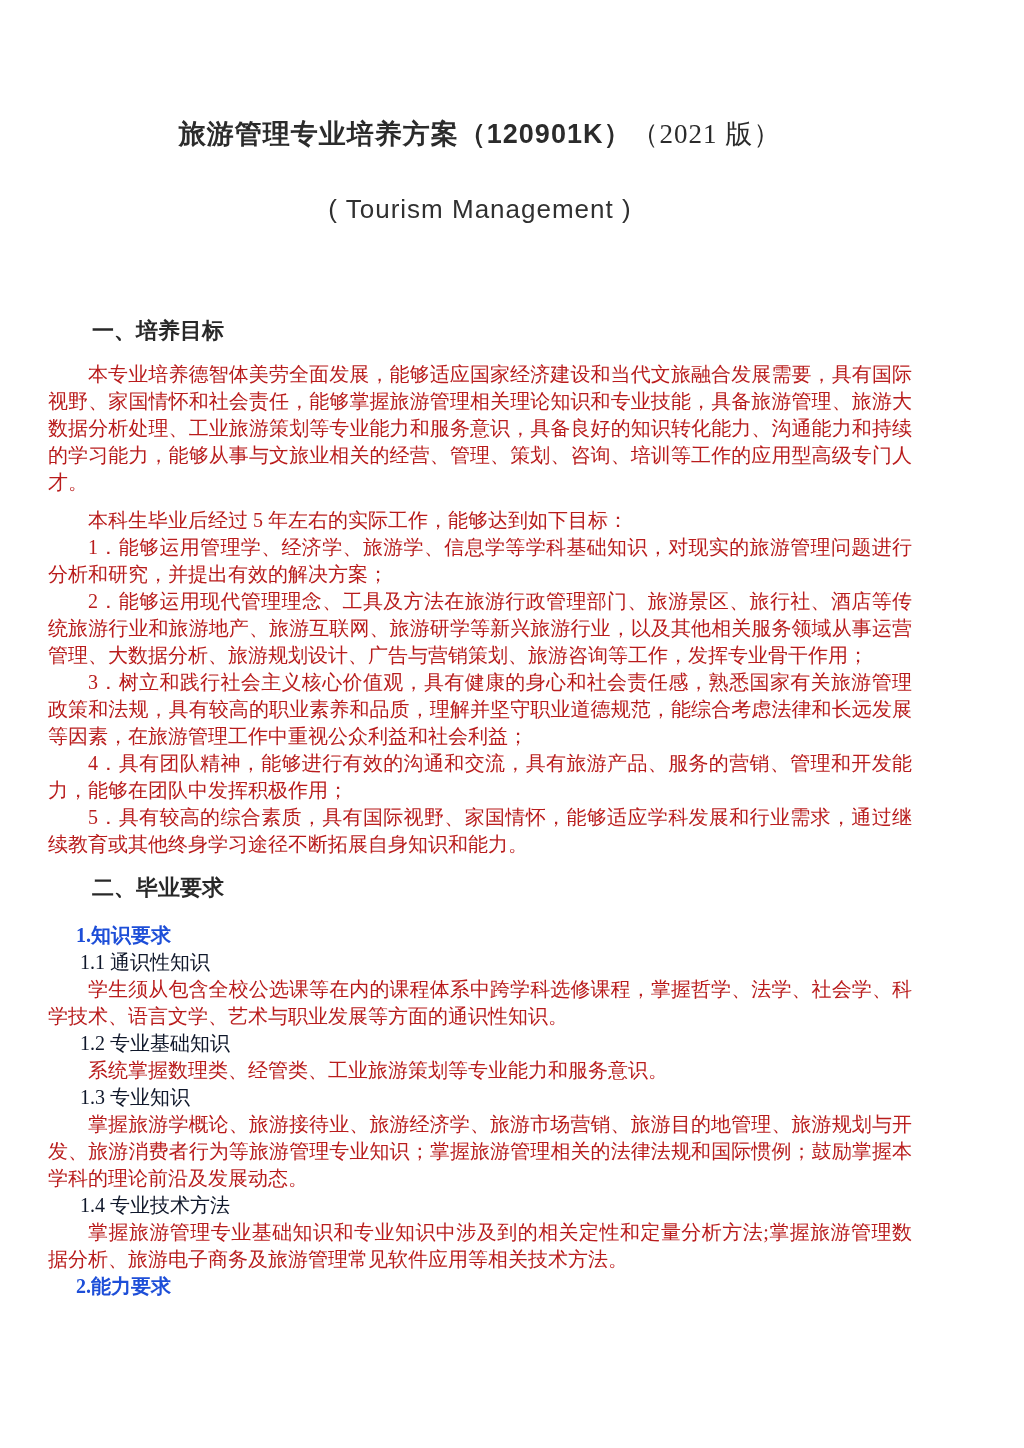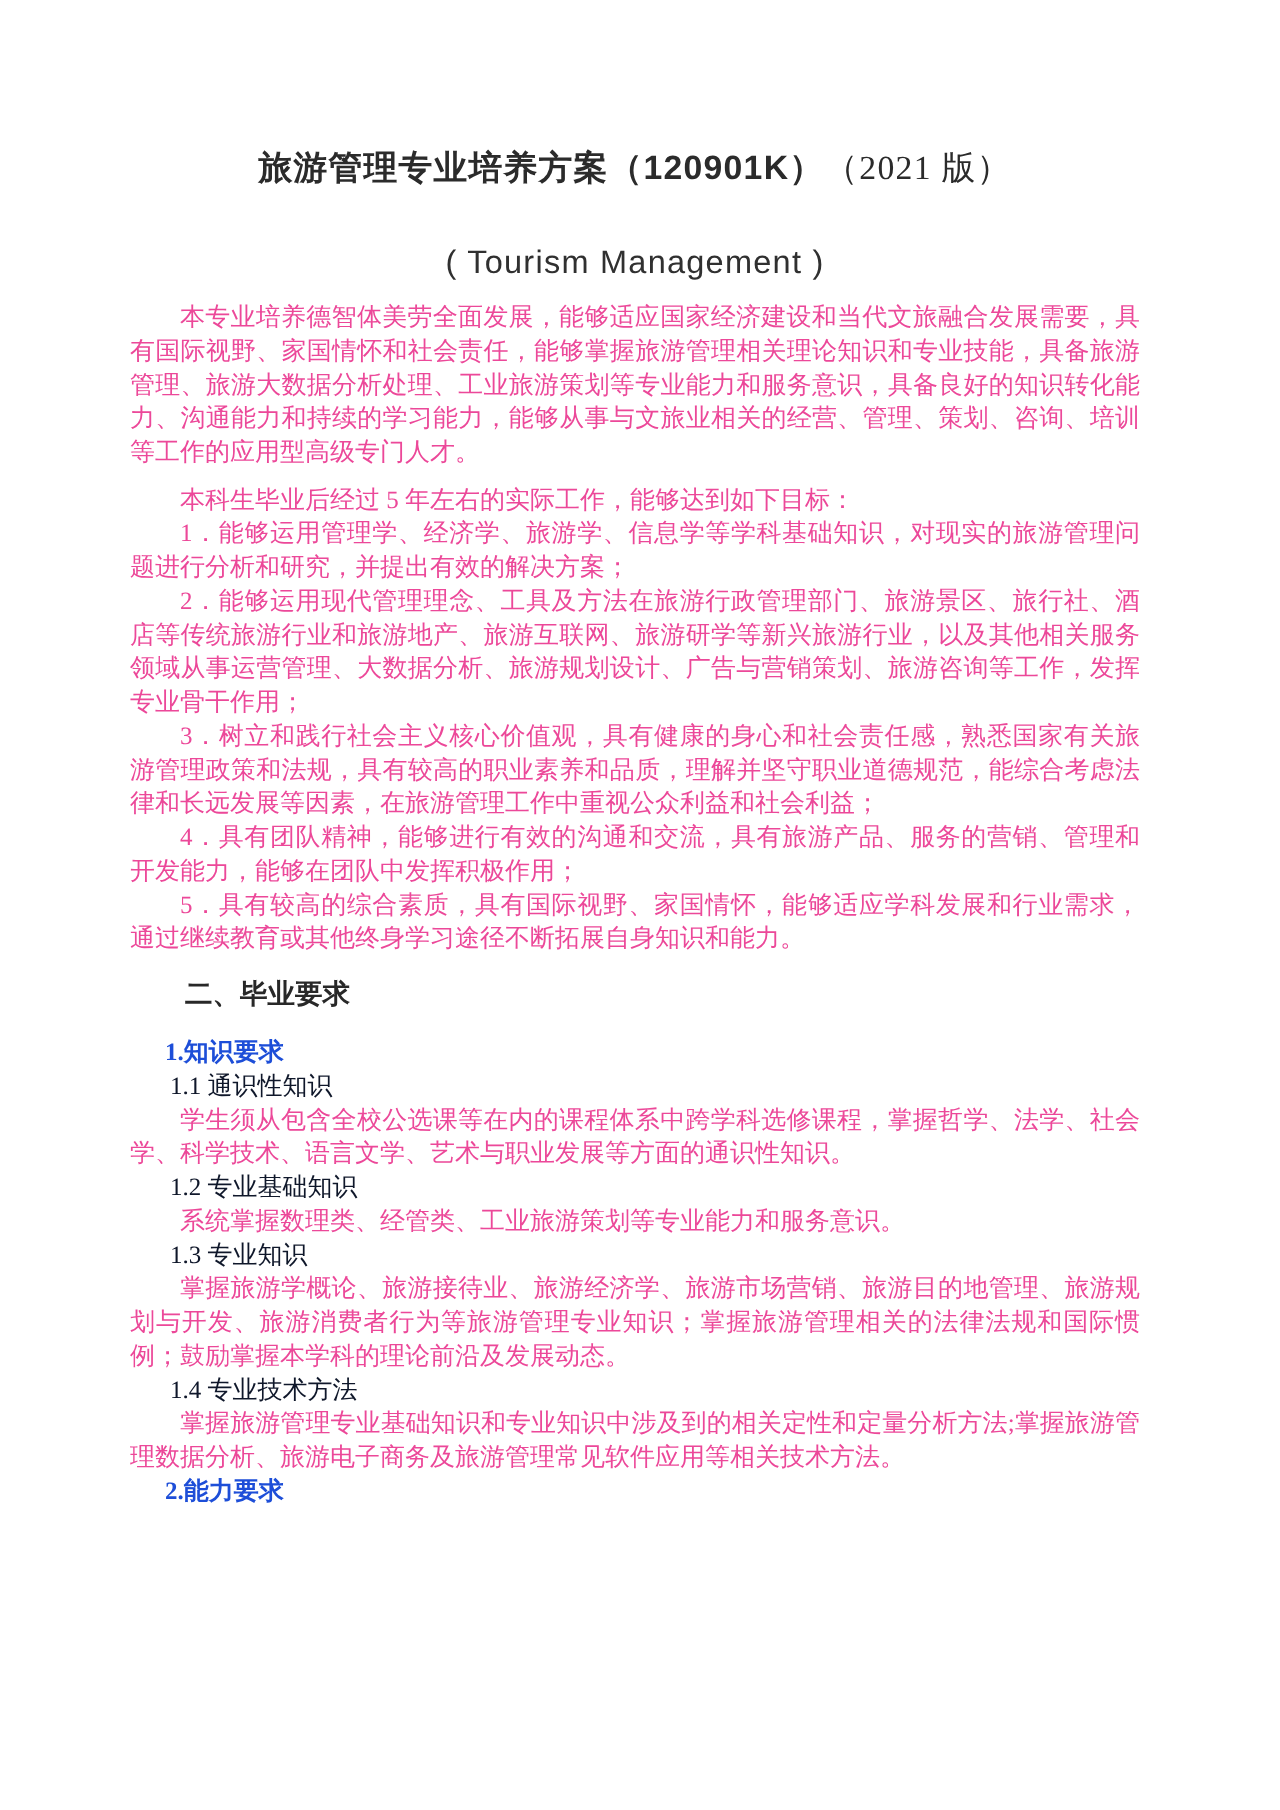--- a/index.html
+++ b/index.html
@@ -6,21 +6,21 @@
     margin: 0;
     padding: 0;
     background: #ffffff;
   }
   .page {
     position: relative;
     width: 1024px;
     height: 1448px;
     background: #ffffff;
     box-sizing: border-box;
-    padding: 118px 112px 0 104px;
+    padding: 118px 112px 0 48px;
     font-family: "Liberation Serif", serif;
     color: #373737;
     overflow: hidden;
   }
   .doc-title {
     text-align: center;
     font-family: "Liberation Sans", sans-serif;
     font-weight: bold;
     font-size: 27px;
     line-height: 1.25;
@@ -51,21 +51,21 @@
     margin: 0;
   }
   .heading-1 { margin-top: 92px; }
   .heading-2 { margin-top: 16px; margin-bottom: 20px; }
   .para {
     font-size: 20px;
     line-height: 27px;
     text-align: justify;
     text-indent: 2em;
     margin: 0;
-    color: #ec4899;
+    color: #b91c1c;
   }
   .para.first { margin-top: 16px; }
   .para.spaced { margin-top: 11px; }
   .sub {
     font-size: 20px;
     line-height: 27px;
     text-indent: 1.6em;
     margin: 0;
     color: #0f172a;
   }
@@ -83,20 +83,21 @@
 
 <div class="page">
 
   <div class="doc-title">
     <span>旅游管理专业培养方案（120901K）</span><span class="title-version">（2021 版）</span>
   </div>
 
   <div class="doc-subtitle">( Tourism Management )</div>
 
   <div>
+    <h2 class="section-heading heading-1">一、培养目标</h2>
     <p class="para first">本专业培养德智体美劳全面发展，能够适应国家经济建设和当代文旅融合发展需要，具有国际视野、家国情怀和社会责任，能够掌握旅游管理相关理论知识和专业技能，具备旅游管理、旅游大数据分析处理、工业旅游策划等专业能力和服务意识，具备良好的知识转化能力、沟通能力和持续的学习能力，能够从事与文旅业相关的经营、管理、策划、咨询、培训等工作的应用型高级专门人才。</p>
     <p class="para spaced">本科生毕业后经过 5 年左右的实际工作，能够达到如下目标：</p>
     <p class="para">1．能够运用管理学、经济学、旅游学、信息学等学科基础知识，对现实的旅游管理问题进行分析和研究，并提出有效的解决方案；</p>
     <p class="para">2．能够运用现代管理理念、工具及方法在旅游行政管理部门、旅游景区、旅行社、酒店等传统旅游行业和旅游地产、旅游互联网、旅游研学等新兴旅游行业，以及其他相关服务领域从事运营管理、大数据分析、旅游规划设计、广告与营销策划、旅游咨询等工作，发挥专业骨干作用；</p>
     <p class="para">3．树立和践行社会主义核心价值观，具有健康的身心和社会责任感，熟悉国家有关旅游管理政策和法规，具有较高的职业素养和品质，理解并坚守职业道德规范，能综合考虑法律和长远发展等因素，在旅游管理工作中重视公众利益和社会利益；</p>
     <p class="para">4．具有团队精神，能够进行有效的沟通和交流，具有旅游产品、服务的营销、管理和开发能力，能够在团队中发挥积极作用；</p>
     <p class="para">5．具有较高的综合素质，具有国际视野、家国情怀，能够适应学科发展和行业需求，通过继续教育或其他终身学习途径不断拓展自身知识和能力。</p>
   </div>
 
   <div>

